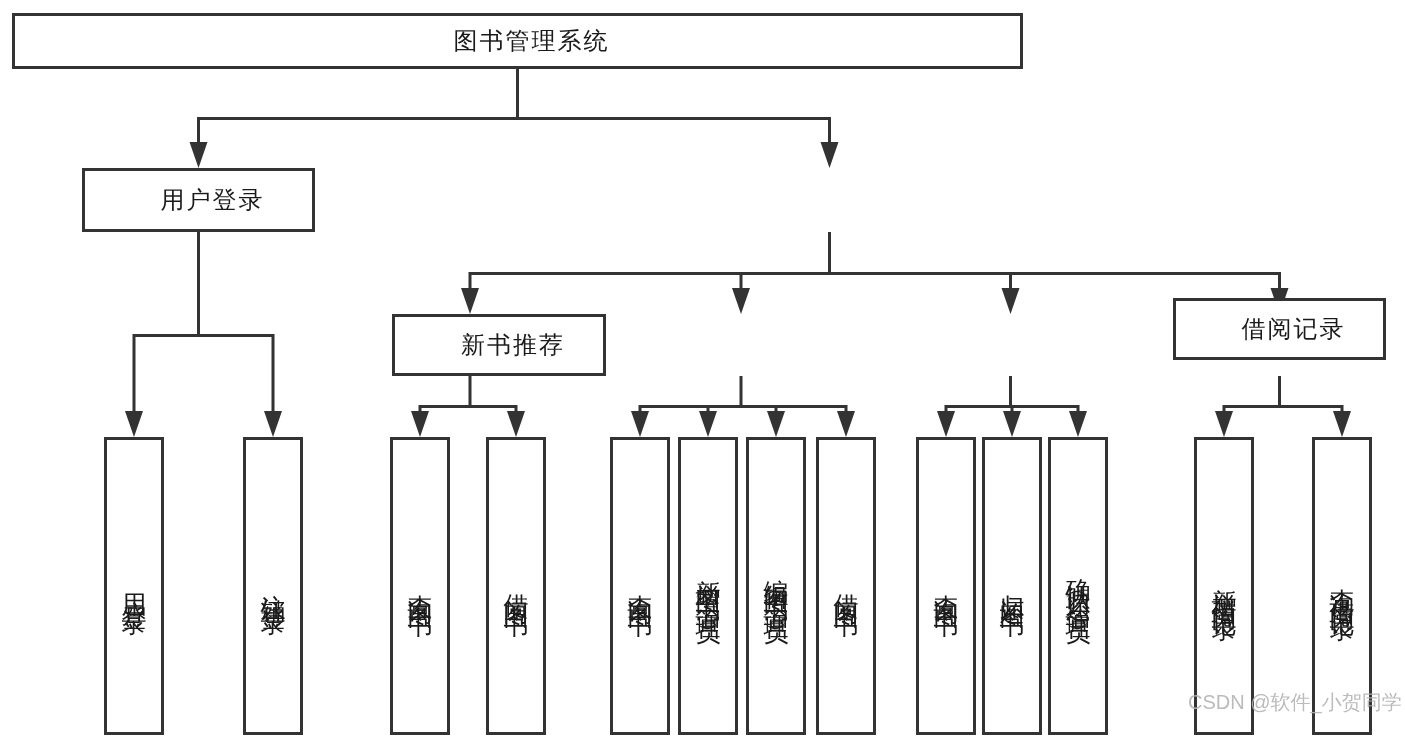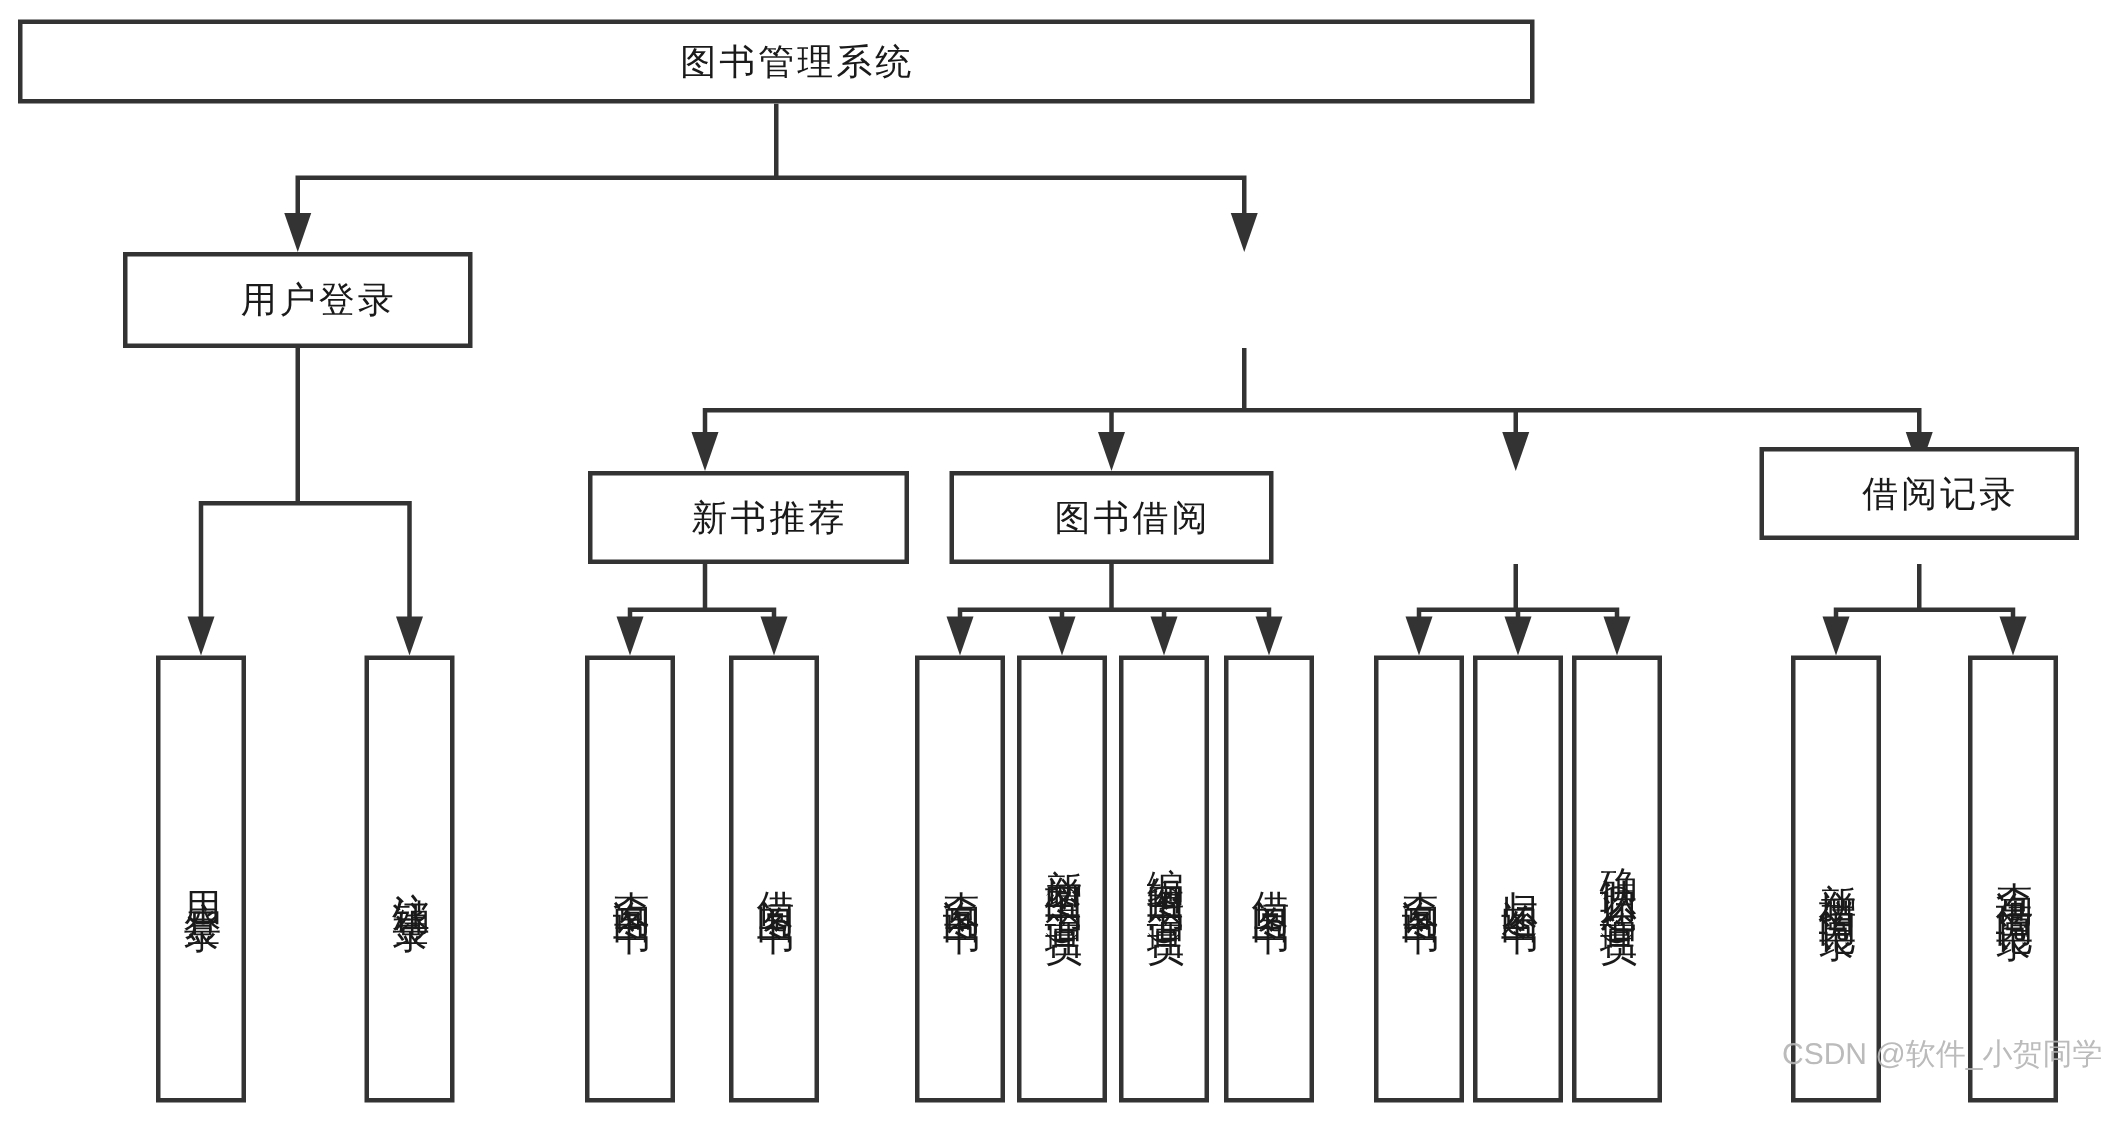--- a/index.html
+++ b/index.html
@@ -103,21 +103,20 @@
       <path d="M1224 437 l-9 -26 h18 z"></path>
       <path d="M1342 437 l-9 -26 h18 z"></path>
     </g>
   </svg>
 
   <div class="node" style="left:12px; top:13px; width:1011px; height:56px;">图书管理系统</div>
 
   <div class="node" style="left:82px; top:168px; width:233px; height:64px;">用户登录</div>
 
   <div class="node" style="left:363px; top:314px; width:214px; height:62px;margin-left:29px;">新书推荐</div>
-  <div class="node" style="left:633px; top:314px; width:216px; height:62px;">图书借阅</div>
   <div class="node" style="left:1173px; top:298px; width:213px; height:62px;">借阅记录</div>
 
   <div class="leaf" style="left:104px;">
     <span>用户登录</span>
   </div>
   <div class="leaf" style="left:243px;">
     <span>注销登录</span>
   </div>
 
   <div class="leaf" style="left:390px;">

